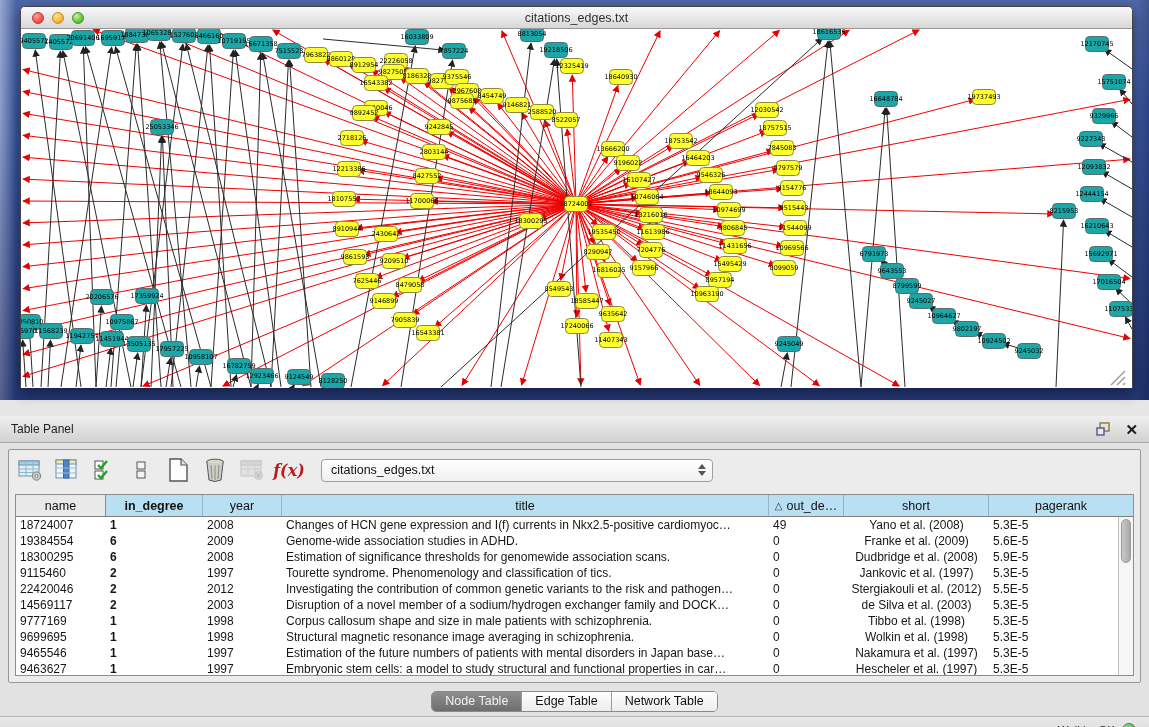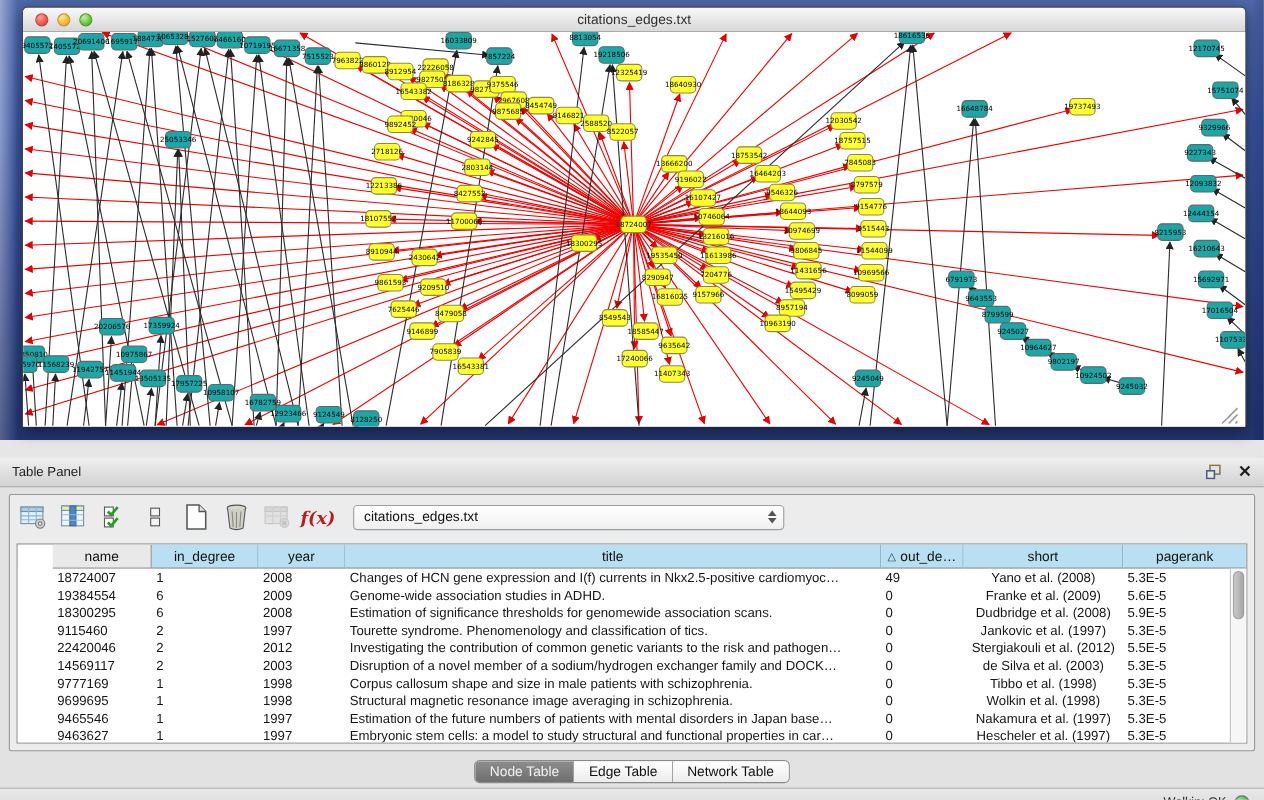--- a/index.html
+++ b/index.html
@@ -73,21 +73,21 @@
     background:#b9e0f2; border-right:1px solid #8fb6c9; border-bottom:1px solid #7f7f7f;
     display:flex; align-items:center; justify-content:center; gap:4px; overflow:hidden; white-space:nowrap;
   }
   .hcell.gray { background:#e9e9e9; border-right:1px solid #8b8b8b; }
   .hcell.last { border-right:none; }
   .tri { font-size:10px; color:#333; }
   .tbody { flex:1; display:flex; flex-direction:column; overflow:hidden; background:#fff; }
   .trow { display:flex; height:16px; flex:0 0 16px; font-size:12px; color:#161616; cursor:default; }
   .tcell { padding:0 4px; overflow:hidden; white-space:nowrap; display:flex; align-items:center; }
   .tcell.center { justify-content:center; }
-  .c0{width:90px;margin-left:32px;} .c1{width:97px;} .c2{width:79px;} .c3{width:487px;} .c4{width:75px;} .c5{width:145px;} .c6{flex:1;}
+  .c0{width:90px;} .c1{width:97px;font-weight:bold;} .c2{width:79px;} .c3{width:487px;} .c4{width:75px;} .c5{width:145px;} .c6{flex:1;}
   .scroll {
     position:absolute; right:7px; top:67px; bottom:7px; width:15px;
     background:#f6f6f6; border-left:1px solid #c2c2c2;
   }
   .thumb { position:absolute; left:2px; right:2px; top:2px; height:44px; border-radius:6px;
     background:linear-gradient(90deg,#c9c9c9,#a8a8a8); border:1px solid #9a9a9a; }
 
   
   .tabsbar { position:absolute; left:0; right:0; bottom:27px; height:30px; display:flex; align-items:center; justify-content:center; }
   .seg { display:flex; height:21px; border:1px solid #8a8a8a; border-radius:5px; overflow:hidden; background:#fff; }

